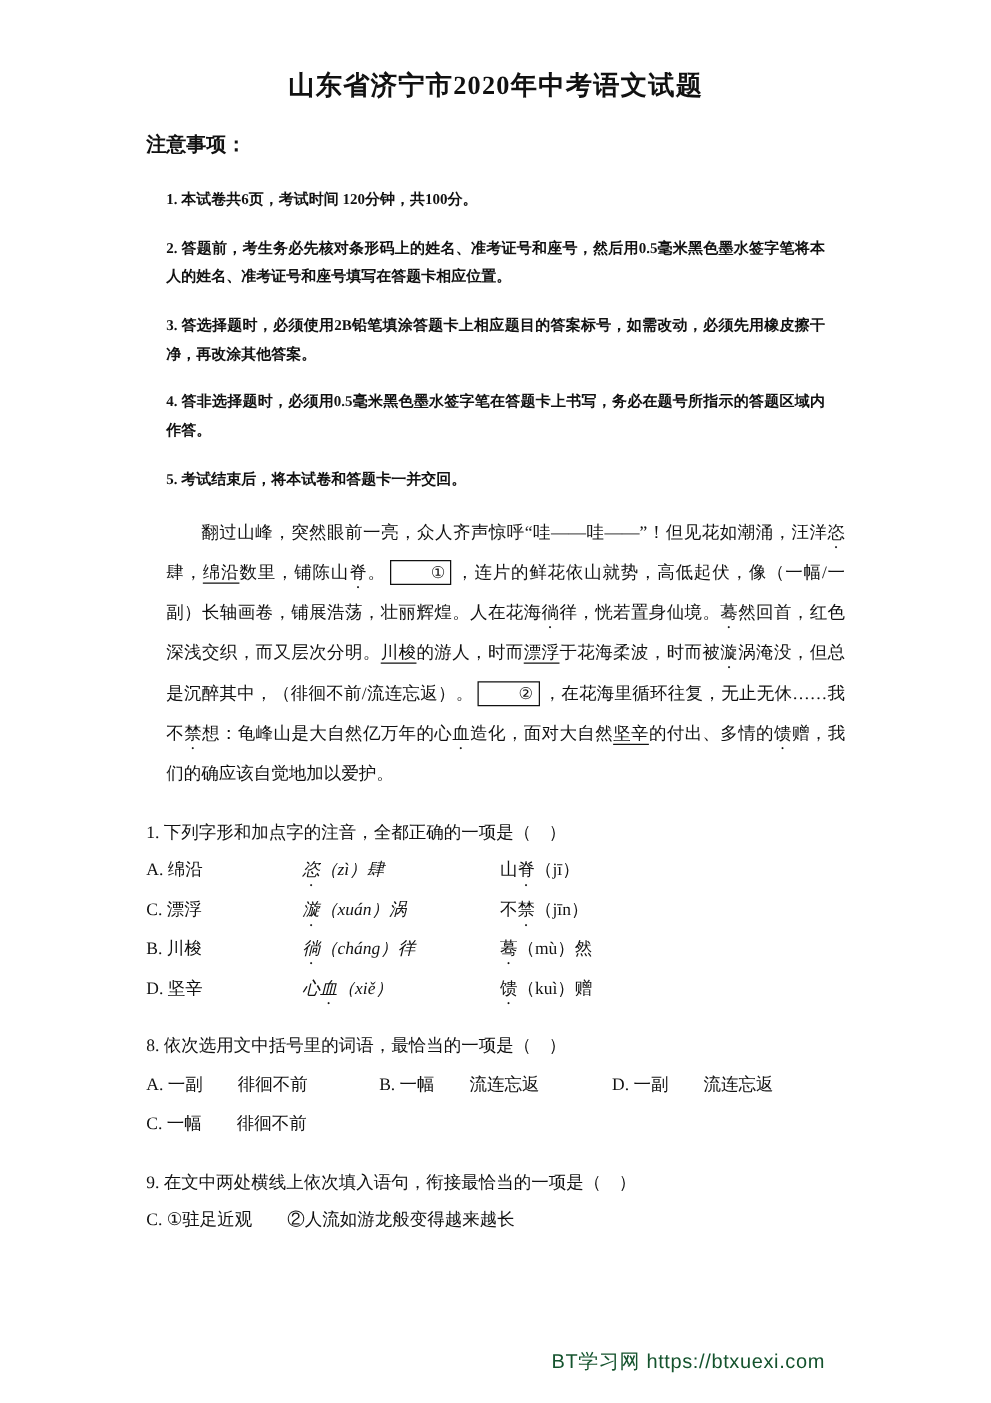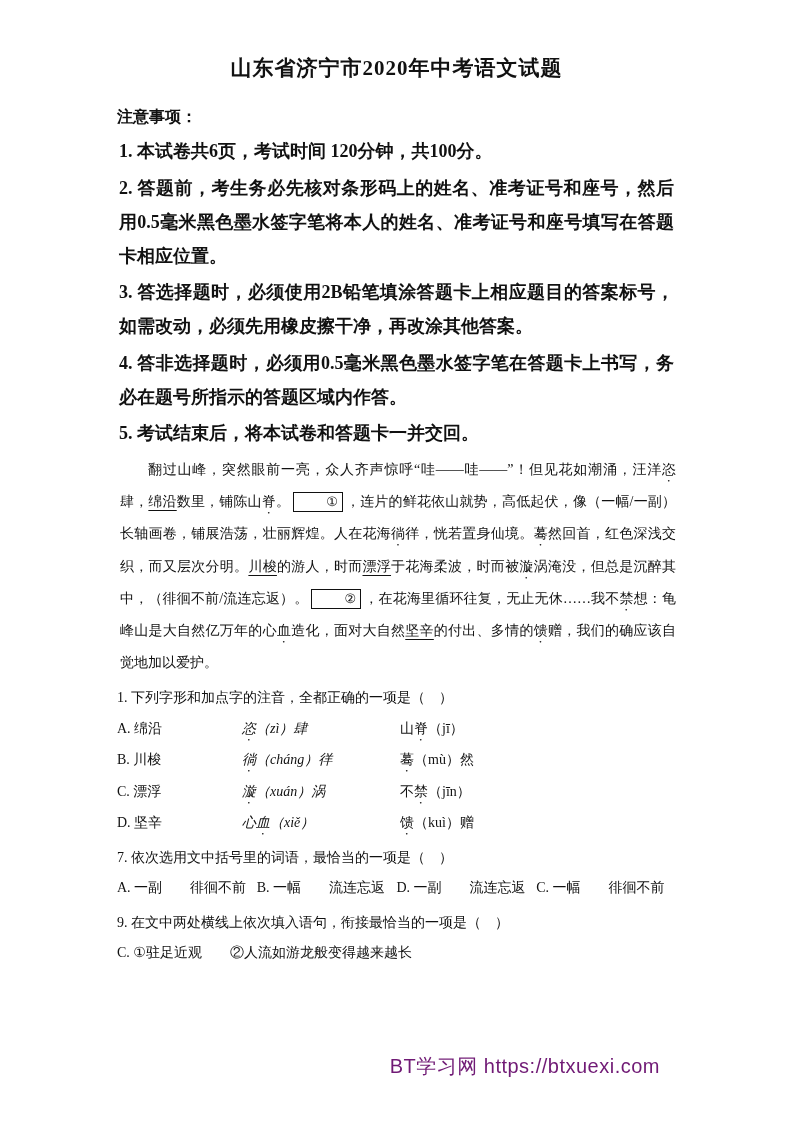--- a/index.html
+++ b/index.html
@@ -26,60 +26,60 @@
     text-align: center;
     letter-spacing: 1px;
   }
   .notice-heading {
     margin: 20px 0 0 0;
     font-size: 16px;
     font-weight: 700;
     line-height: 1.9;
   }
   .notice-item {
-    margin: 2px;
-    font-size: 18px;
+    margin: 16px;
+    font-size: 12px;
     font-weight: 700;
     line-height: 1.9;
     text-align: justify;
   }
   .section-heading {
     margin: 12px 0 0 0;
     font-size: 16.5px;
     font-weight: 700;
     line-height: 1.9;
   }
   .intro {
     margin: 8px 0 0 0;
     font-size: 14px;
     line-height: 1.9;
   }
   .passage {
-    margin: 4px 0 0 3px;
+    margin: 4px 0 0 16px;
     font-size: 14px;
     line-height: 2.3;
     text-align: justify;
     text-indent: 2em;
   }
   .stem {
-    margin: 4px 0 0 0;
+    margin: 16px 0 0 0;
     font-size: 14px;
     line-height: 2.1;
   }
   .option {
     margin: 0;
     font-size: 14px;
     line-height: 2.25;
   }
   .q1opt .cell { display: inline-block; vertical-align: baseline; }
   .q1opt .c1 { width: 125px; }
   .q1opt .c2 { width: 158px; font-style: italic; }
   .option-grid {
     display: grid;
-    grid-template-columns: 1fr 1fr 1fr 1fr;
+    grid-template-columns: 1fr 1fr 1fr;
   }
   
   .dot {
     -webkit-text-emphasis: filled dot #111;
     -webkit-text-emphasis-position: under;
     text-emphasis: filled dot #111;
     text-emphasis-position: under right;
   }
   
   .u {
@@ -91,24 +91,24 @@
   .box {
     display: inline-block;
     border: 1px solid #111;
     padding: 0 4px;
     margin: 0 3px;
     line-height: 1.4;
     font-size: 13px;
   }
   .watermark {
     position: absolute;
-    bottom: 42px;
+    bottom: 22px;
     right: 88px;
-    font-size: 20px;
-    color: #701a75;
+    font-size: 16px;
+    color: #14532d;
     font-family: "Liberation Sans", "DejaVu Sans", sans-serif;
     letter-spacing: 0.5px;
   }
 </style>
 </head>
 <body>
 
 <div class="page">
 
   <h1 class="title">山东省济宁市2020年中考语文试题</h1>
@@ -125,32 +125,32 @@
 
 
   <p class="passage"><span>翻过山峰，突然眼前一亮，众人齐声惊呼“哇——哇——”！但见花如潮涌，汪洋</span><span class="dot">恣</span><span>肆，</span><span class="u">绵沿</span><span>数里，铺陈山</span><span class="dot">脊</span><span>。</span><span class="box">①</span><span>，连片的鲜花依山就势，高低起伏，像（一幅/一副）长轴画卷，铺展浩荡，壮丽辉煌。人在花海</span><span class="dot">徜</span><span>徉，恍若置身仙境。</span><span class="dot">蓦</span><span>然回首，红色深浅交织，而又层次分明。</span><span class="u">川梭</span><span>的游人，时而</span><span class="u">漂浮</span><span>于花海柔波，时而被</span><span class="dot">漩</span><span>涡淹没，但总是沉醉其中，（徘徊不前/流连忘返）。</span><span class="box">②</span><span>，在花海里循环往复，无止无休……我不</span><span class="dot">禁</span><span>想：龟峰山是大自然亿万年的心</span><span class="dot">血</span><span>造化，面对大自然</span><span class="u">坚辛</span><span>的付出、多情的</span><span class="dot">馈</span><span>赠，我们的确应该自觉地加以爱护。</span></p>
 
   <div>
     <p class="stem">1. 下列字形和加点字的注音，全都正确的一项是（　）</p>
     <p class="option q1opt">
       <span class="cell c1"><span>A. 绵沿</span></span><span class="cell c2"><span class="dot">恣</span><span>（zì）肆</span></span><span class="cell c3"><span>山</span><span class="dot">脊</span><span>（jī）</span></span>
     </p>
     <p class="option q1opt">
-      <span class="cell c1"><span>B. 川梭</span></span><span class="cell c2"><span class="dot">徜</span><span>（cháng）徉</span></span><span class="cell c3"><span class="dot">蓦</span><span>（mù）然</span></span>
+      <span class="cell c1"><span>C. 漂浮</span></span><span class="cell c2"><span class="dot">漩</span><span>（xuán）涡</span></span><span class="cell c3"><span>不</span><span class="dot">禁</span><span>（jīn）</span></span>
     </p>
     <p class="option q1opt">
-      <span class="cell c1"><span>C. 漂浮</span></span><span class="cell c2"><span class="dot">漩</span><span>（xuán）涡</span></span><span class="cell c3"><span>不</span><span class="dot">禁</span><span>（jīn）</span></span>
+      <span class="cell c1"><span>B. 川梭</span></span><span class="cell c2"><span class="dot">徜</span><span>（cháng）徉</span></span><span class="cell c3"><span class="dot">蓦</span><span>（mù）然</span></span>
     </p>
     <p class="option q1opt">
       <span class="cell c1"><span>D. 坚辛</span></span><span class="cell c2"><span>心</span><span class="dot">血</span><span>（xiě）</span></span><span class="cell c3"><span class="dot">馈</span><span>（kuì）赠</span></span>
     </p>
   </div>
 
   <div>
-    <p class="stem">7. 依次选用文中括号里的词语，最恰当的一项是（　）</p>
+    <p class="stem">8. 依次选用文中括号里的词语，最恰当的一项是（　）</p>
     <div class="option-grid">
       <p class="option">A. 一副　　徘徊不前</p>
       <p class="option">B. 一幅　　流连忘返</p>
       <p class="option">D. 一副　　流连忘返</p>
       <p class="option">C. 一幅　　徘徊不前</p>
     </div>
   </div>
 
   <div>
     <p class="stem">9. 在文中两处横线上依次填入语句，衔接最恰当的一项是（　）</p>

